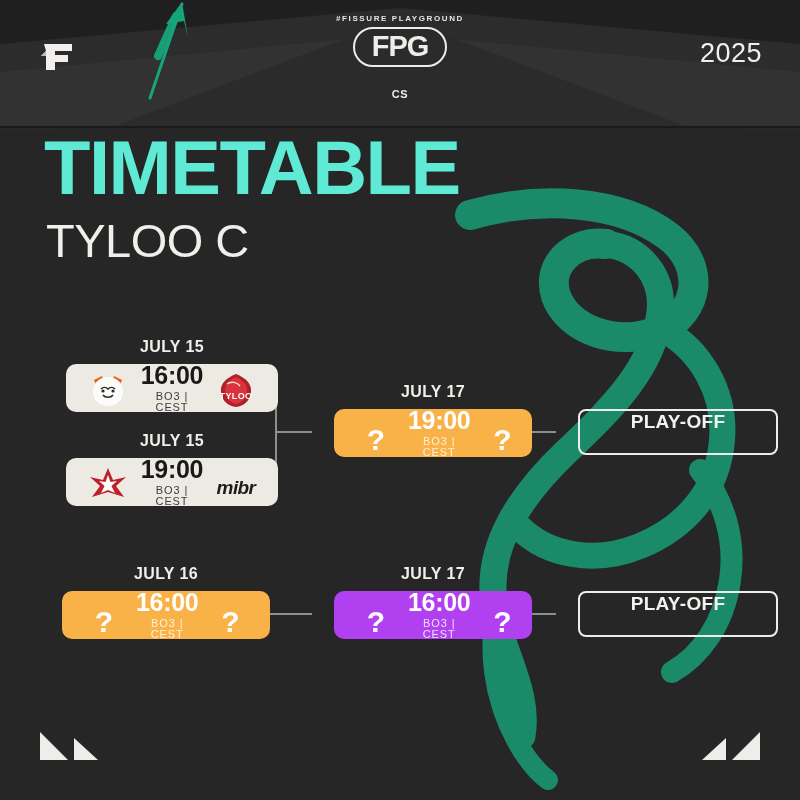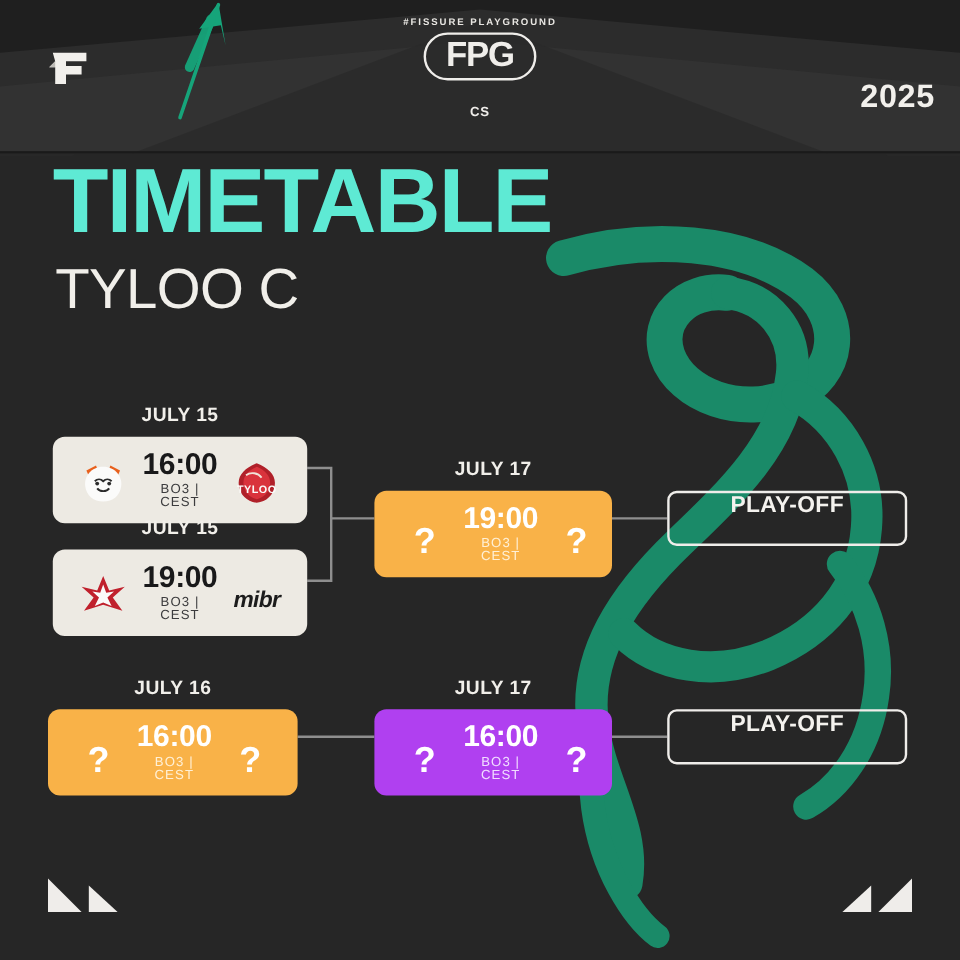--- a/index.html
+++ b/index.html
@@ -35,27 +35,26 @@
   }
 
   .hdr-logo-f {
     position: absolute;
     top: 36px; left: 38px;
     width: 40px; height: 40px;
     z-index: 3;
   }
   .hdr-year {
     position: absolute;
-    top: 38px; right: 21px;
+    top: 38px; right: 38px;
     font-size: 27px;
-    font-weight: 700;
+    font-weight: 400;
     letter-spacing: 0.5px;
     color: #f2f0ec;
     z-index: 3;
-    margin-top: 27px;
   }
   .hdr-center {
     position: absolute;
     top: 14px; left: 50%;
     transform: translateX(-50%);
     width: 180px;
     text-align: center;
     z-index: 3;
   }
   .hdr-sup {
@@ -115,20 +114,21 @@
     color: #f1efea;
     line-height: 1;
     margin: 12px 0 0 2px;
   }
 
   
   #bracket {
     position: absolute;
     inset: 0;
     z-index: 3;
+    margin-left: 22px;
   }
   #connectors {
     position: absolute;
     inset: 0;
     z-index: 2;
     pointer-events: none;
   }
 
   .match-group { position: absolute; }
 
@@ -139,21 +139,21 @@
     letter-spacing: 0.4px;
     color: #f1efea;
     margin-bottom: 8px;
   }
 
   .match-card {
     display: flex;
     align-items: center;
     justify-content: space-between;
     border-radius: 10px;
-    height: 72px;
+    height: 48px;
     box-sizing: border-box;
     padding: 0 14px;
     position: relative;
   }
   .match-card.light { background: #edeae3; }
   .match-card.orange { background: #f9b248; }
   .match-card.purple { background: #b040f0; }
 
   .slot {
     width: 56px;

